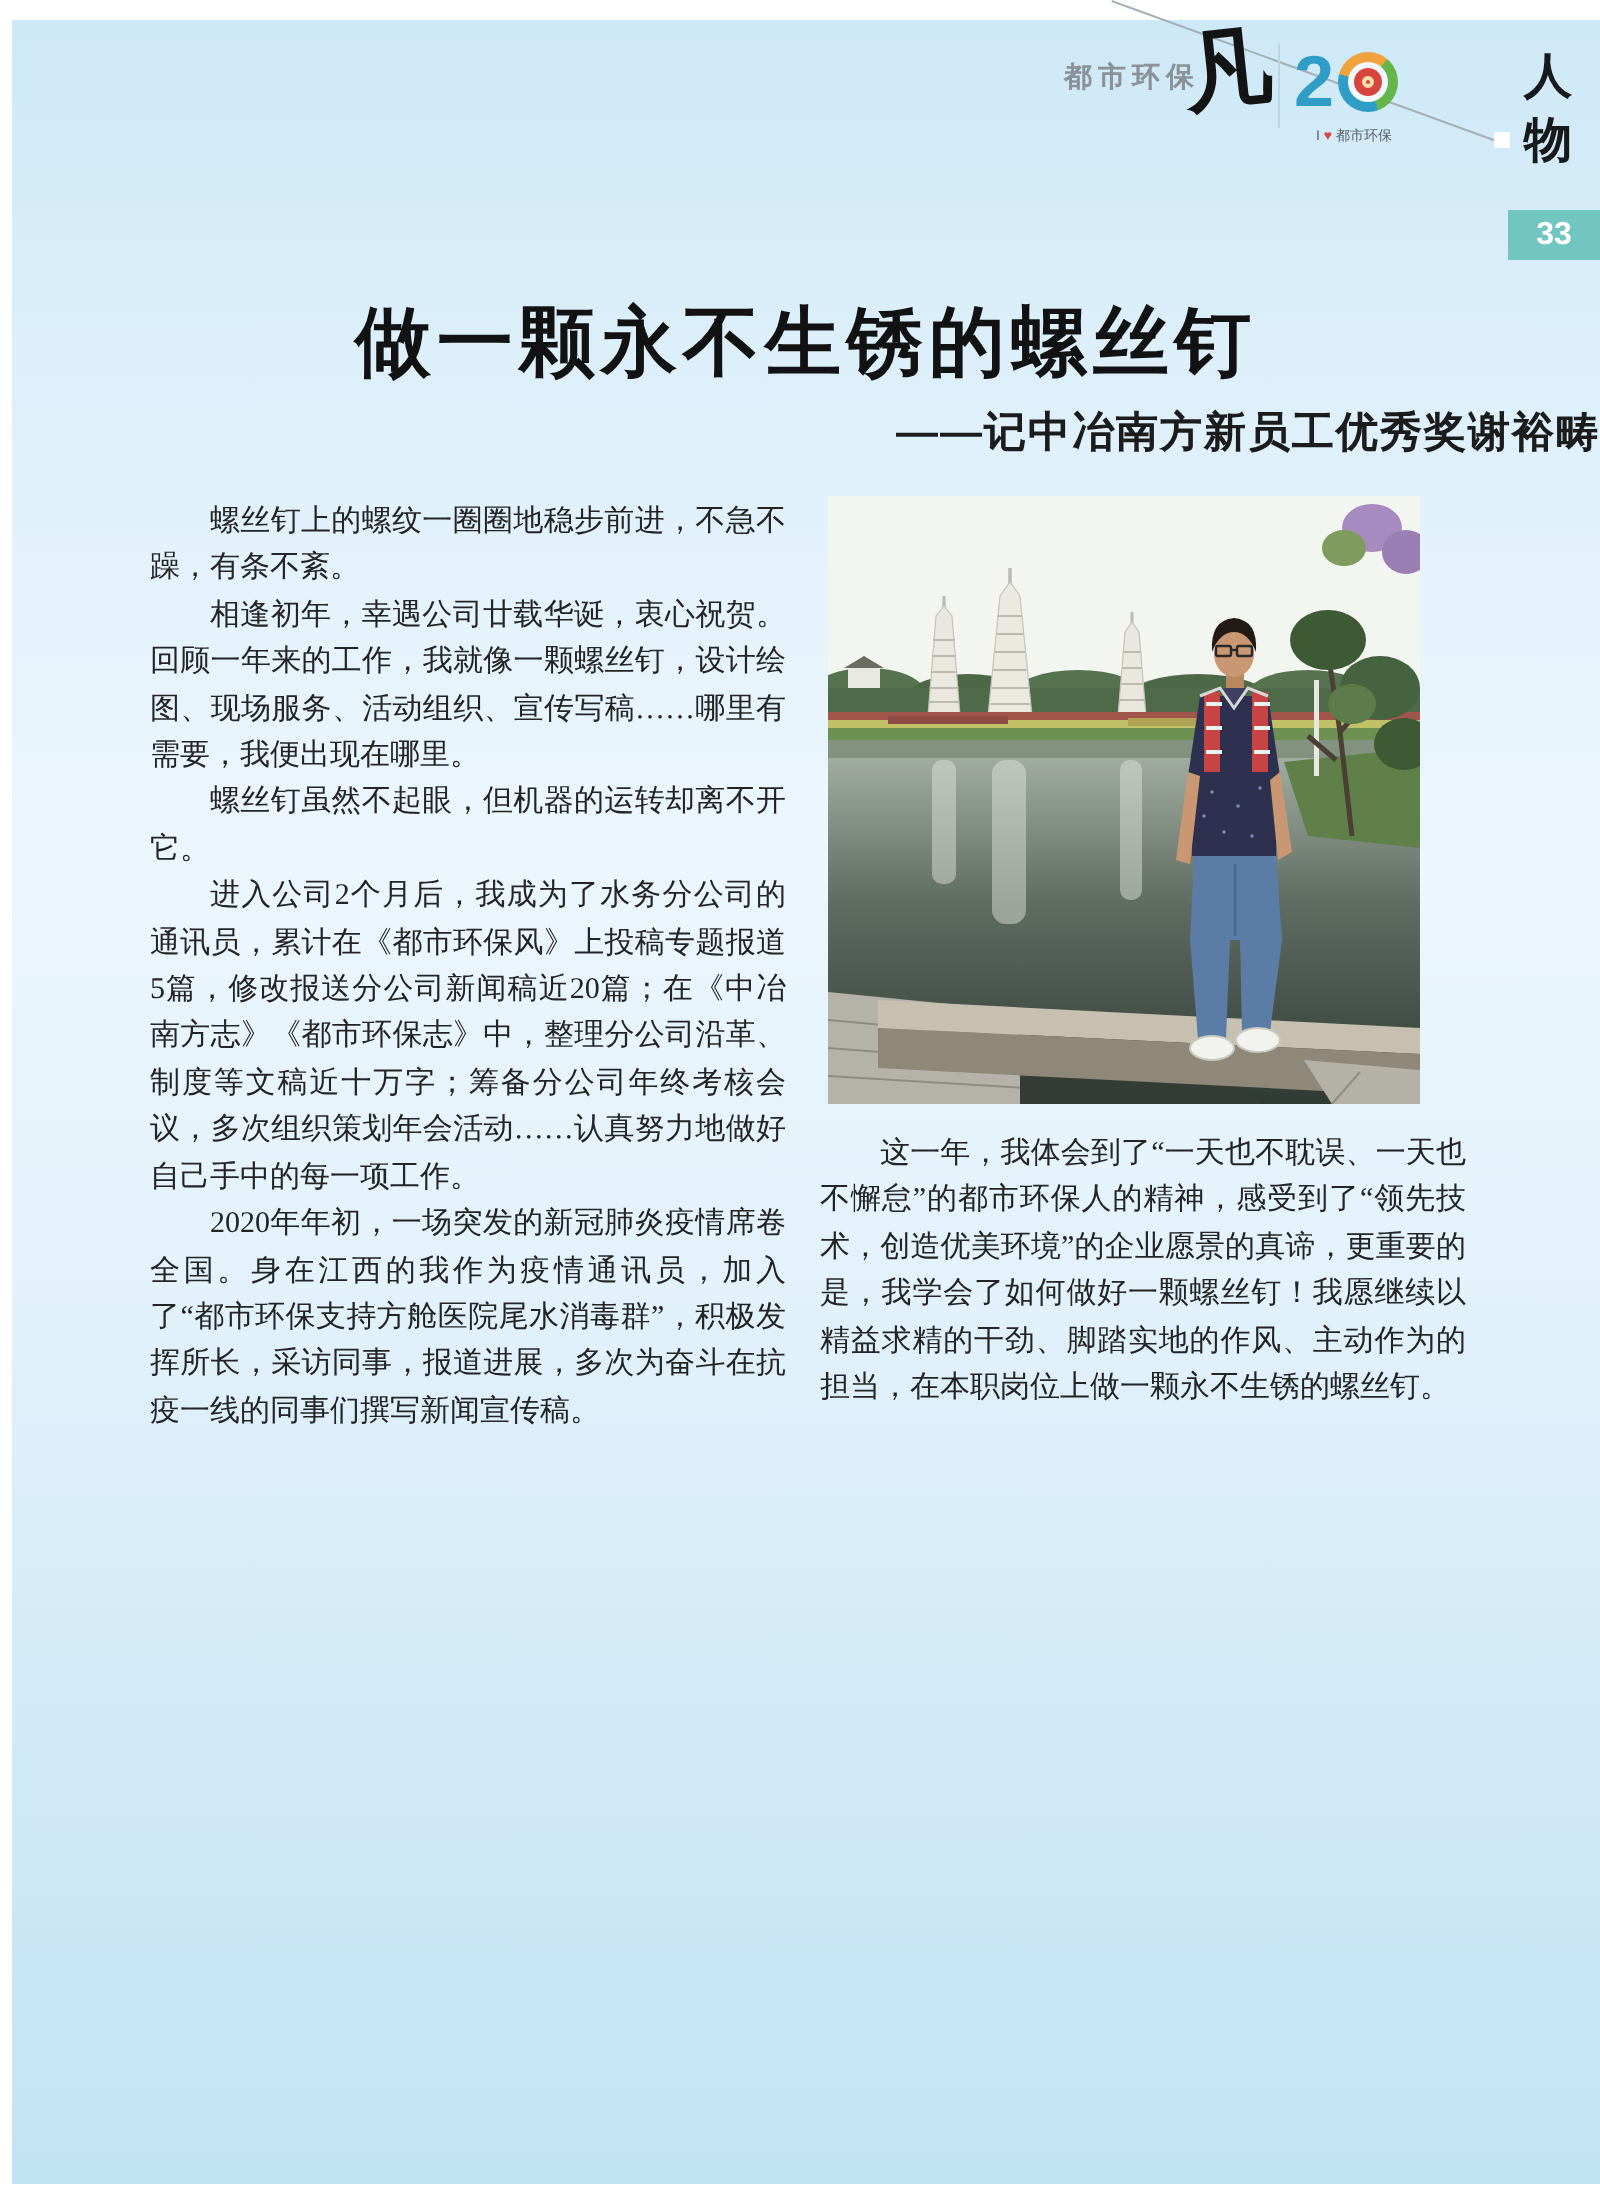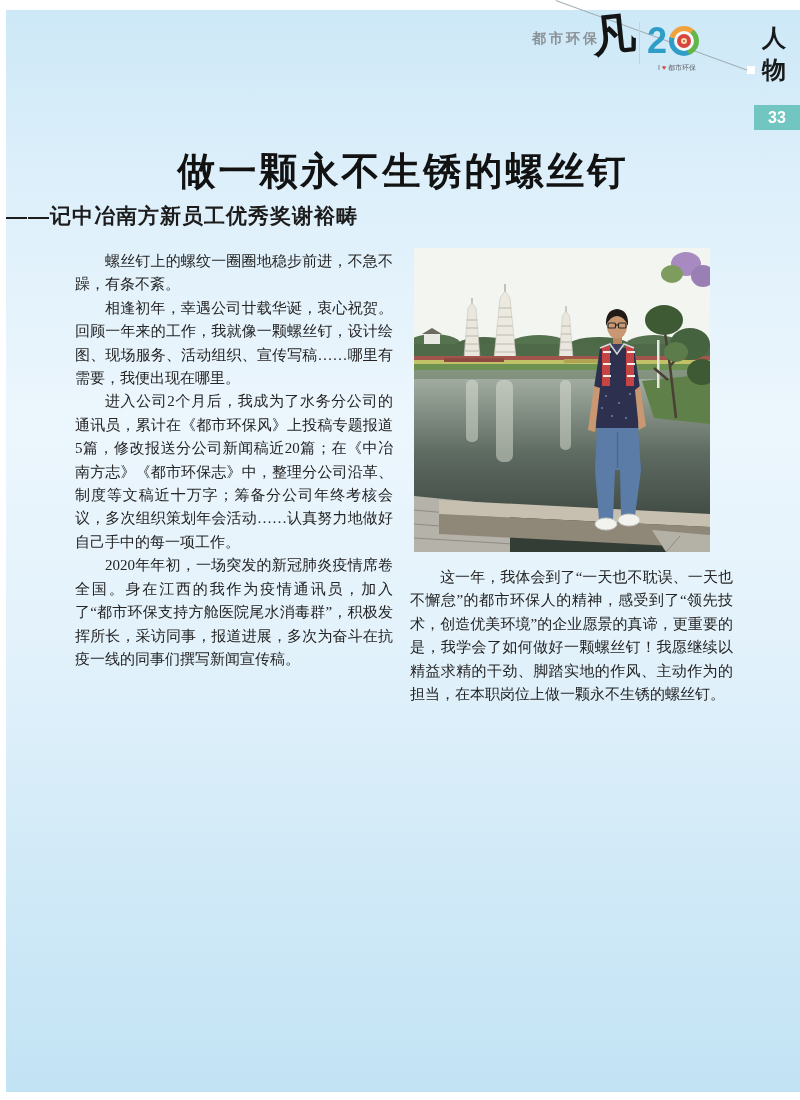--- a/index.html
+++ b/index.html
@@ -53,21 +53,21 @@
     color:#ffffff;font-family:"Liberation Sans",sans-serif;font-size:16px;font-weight:bold;
     display:flex;align-items:center;justify-content:center;margin-top:32px;
   }
   
   .title{
     position:absolute;left:0;top:136px;width:100%;text-align:center;
     font-family:Liberation Serif, serif;font-size:38px;font-weight:900;
     color:#121212;letter-spacing:3px;
   }
   .subtitle{
-    position:absolute;left:0;top:192px;width:100%;text-align:left;
+    position:absolute;left:0;top:192px;width:100%;text-align:right;
     font-family:"Liberation Sans",sans-serif;font-size:21px;font-weight:bold;
     color:#1c1c1c;letter-spacing:1px;
   }
   
   .col{position:absolute;font-size:15px;line-height:23.4px;color:#242424;}
   .col p{margin:0;text-indent:2em;text-align:justify;}
   .col-left{left:69px;top:240px;width:318px;}
   .col-right{left:404px;top:556px;width:323px;}
   .signature{
     text-align:right;font-family:"Liberation Sans",sans-serif;font-weight:bold;
@@ -97,20 +97,21 @@
   <div class="section-label">人物</div>
   <div class="corner-square"></div>
   <div class="page-number-badge">33</div>
 
   <div class="title">做一颗永不生锈的螺丝钉</div>
   <div class="subtitle">——记中冶南方新员工优秀奖谢裕畴</div>
 
   <div class="col col-left">
       <p>螺丝钉上的螺纹一圈圈地稳步前进，不急不躁，有条不紊。</p>
       <p>相逢初年，幸遇公司廿载华诞，衷心祝贺。回顾一年来的工作，我就像一颗螺丝钉，设计绘图、现场服务、活动组织、宣传写稿……哪里有需要，我便出现在哪里。</p>
+      <p>螺丝钉虽然不起眼，但机器的运转却离不开它。</p>
       <p>进入公司2个月后，我成为了水务分公司的通讯员，累计在《都市环保风》上投稿专题报道5篇，修改报送分公司新闻稿近20篇；在《中冶南方志》《都市环保志》中，整理分公司沿革、制度等文稿近十万字；筹备分公司年终考核会议，多次组织策划年会活动……认真努力地做好自己手中的每一项工作。</p>
       <p>2020年年初，一场突发的新冠肺炎疫情席卷全国。身在江西的我作为疫情通讯员，加入了“都市环保支持方舱医院尾水消毒群”，积极发挥所长，采访同事，报道进展，多次为奋斗在抗疫一线的同事们撰写新闻宣传稿。</p>
     </div>
 
   <svg class="photo" viewBox="0 0 296 304" aria-hidden="true">
     <defs>
       <linearGradient id="waterGrad" x1="0" y1="0" x2="0" y2="1">
         <stop offset="0" stop-color="#aab4a8"></stop>
         <stop offset="0.45" stop-color="#5f6c62"></stop>
         <stop offset="1" stop-color="#2f3a34"></stop>

